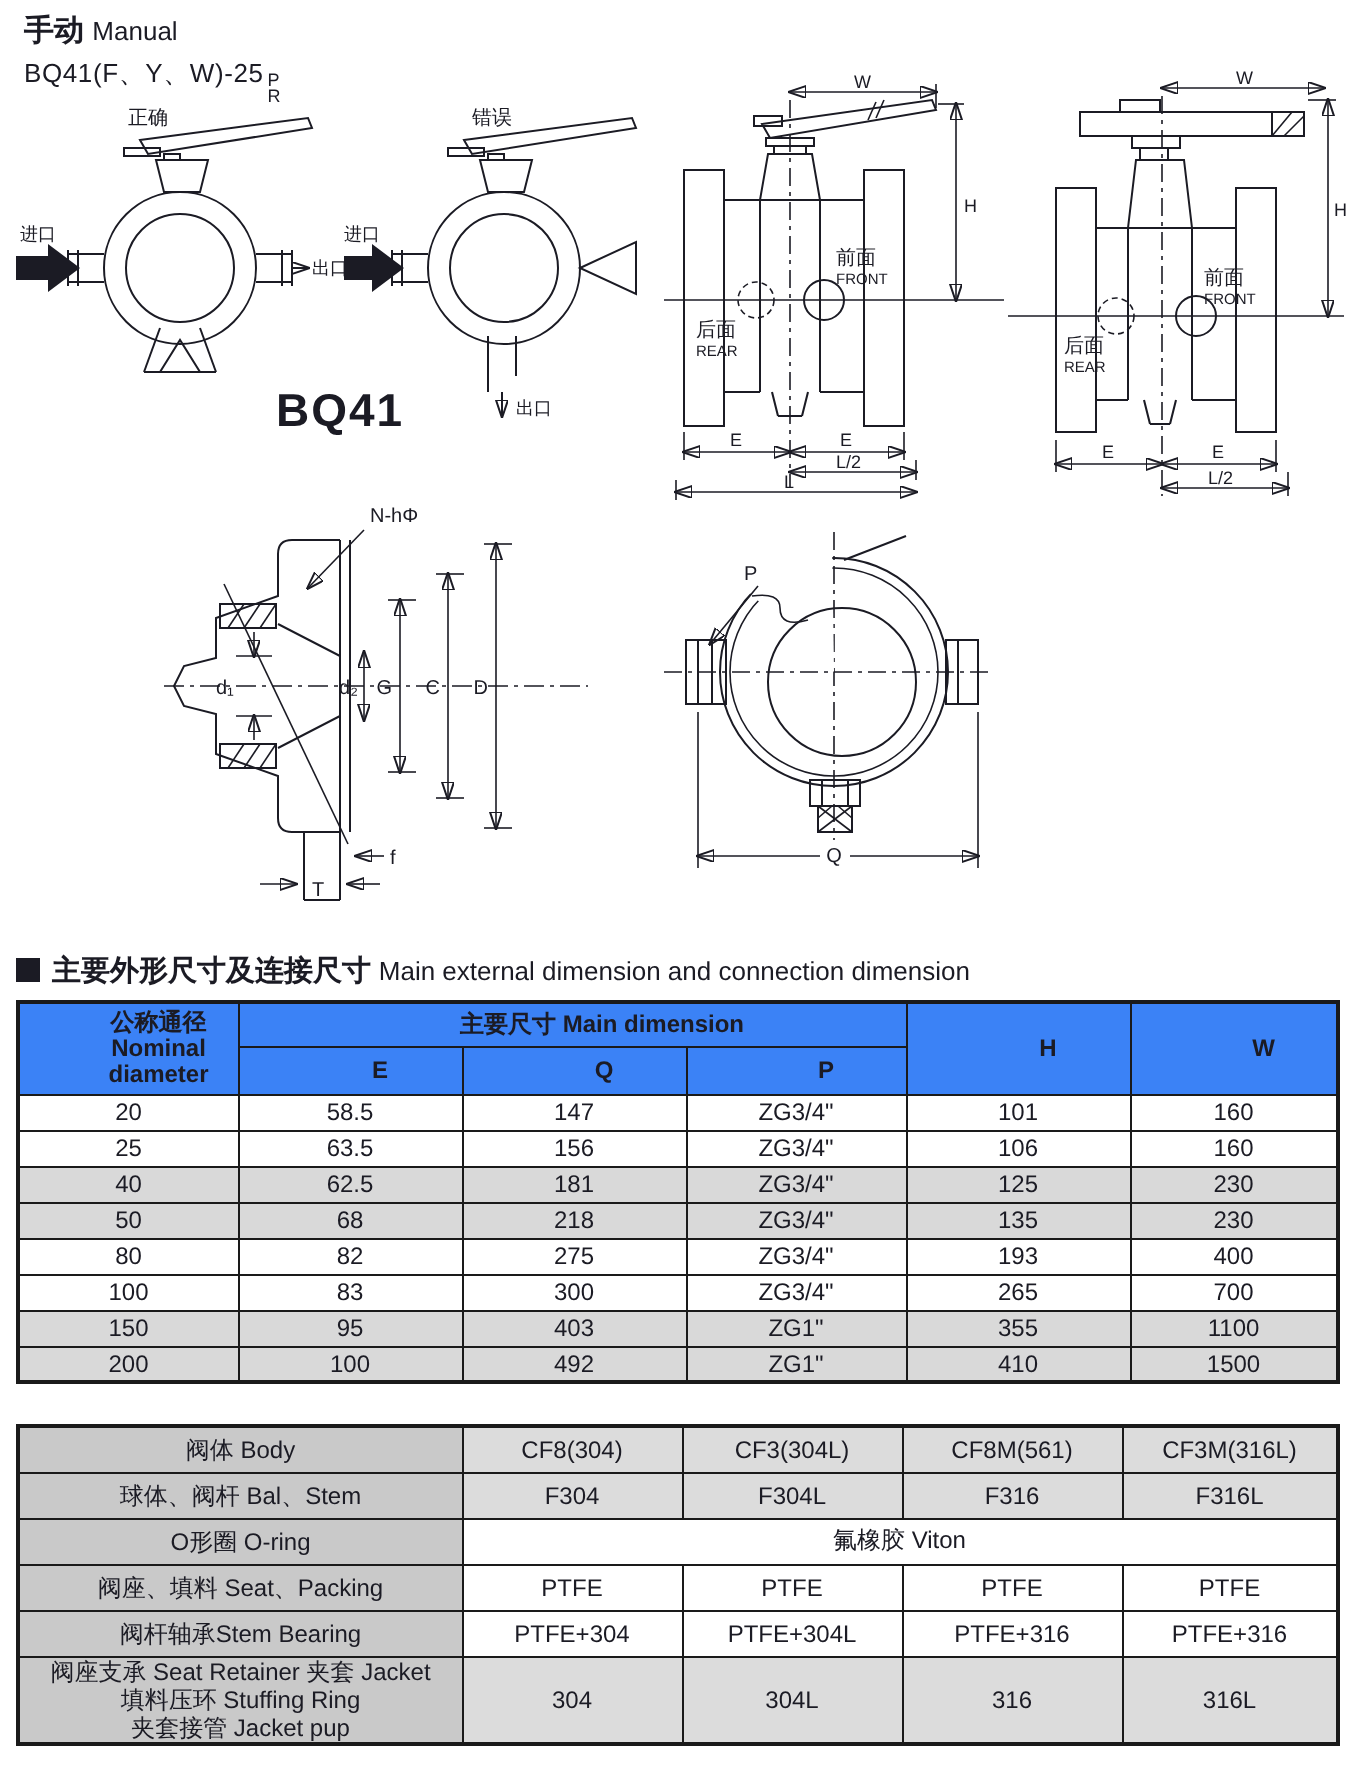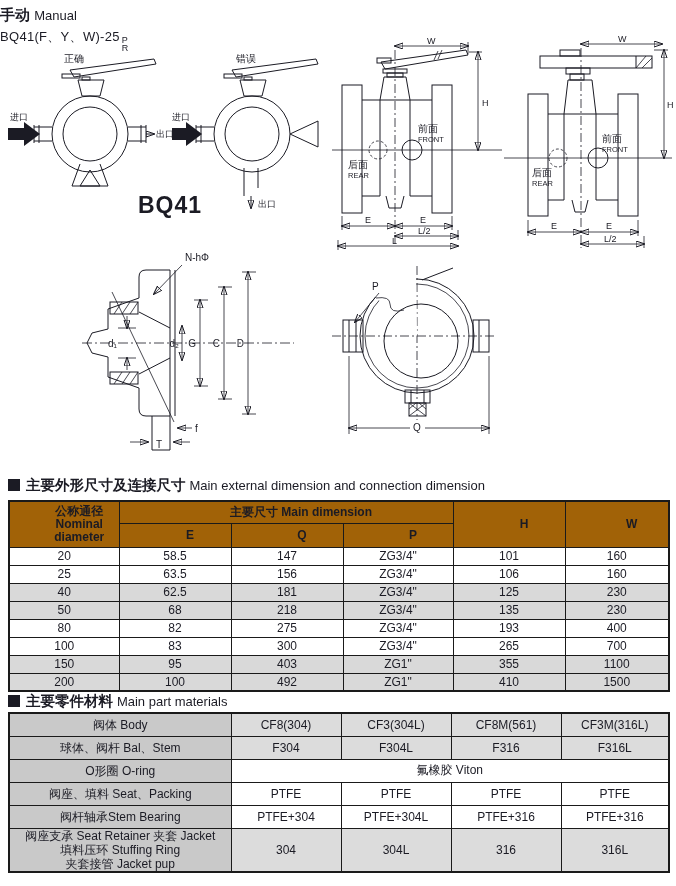--- a/index.html
+++ b/index.html
@@ -1,20 +1,20 @@
 <!DOCTYPE html>
 <html><head>
 <meta charset="utf-8">
 <style>
   * { margin:0; padding:0; box-sizing:border-box; }
   body { background:#fff; font-family:"Liberation Sans", sans-serif; }
   .page { position:relative; width:676px; height:886px; background:#fff; color:#1b1b24; overflow:hidden; }
 
   
-  .hdr { position:absolute; left:0; top:6px; }
+  .hdr { position:absolute; left:12px; top:6px; }
   .hdr-line1 { font-size:15px; }
   .hdr-line1 .zh { font-weight:bold; font-size:15px; }
   .hdr-line1 .en { font-size:13px; }
   .hdr-line2 { font-size:13px; margin-top:3px; letter-spacing:0.3px; }
   .stack { display:inline-flex; flex-direction:column; font-size:9px; line-height:8px; vertical-align:-2px; margin-left:2px; }
 
   
   svg { position:absolute; overflow:visible; }
   svg line, svg path, svg circle, svg rect, svg polygon, svg polyline { stroke:#1b1b24; fill:none; stroke-width:1; }
   svg .fill { fill:#1b1b24; stroke:none; }
@@ -28,21 +28,21 @@
   .sec-title .bullet { display:inline-block; width:12px; height:12px; background:#1b1b24; margin-right:6px; vertical-align:-1px; }
   .sec-title .zh { font-weight:bold; font-size:14.5px; }
   .sec-title .en { font-size:13px;margin-top:40px; }
   #t1-title { top:476px; }
   #t2-title { top:692px; }
 
   
   table { position:absolute; left:8px; border-collapse:collapse; table-layout:fixed; border:2px solid #1a1a1a; }
   th, td { border:1px solid #1a1a1a; text-align:center; vertical-align:middle; font-size:12px; padding:0 2px; }
   #dim-table { top:500px; width:660px; }
-  #dim-table thead th { background:#a16207; font-weight:bold;padding-left:32px; }
+  #dim-table thead th { background:#3b82f6; font-weight:bold;padding-left:32px; }
   #dim-table .hrow1 { height:22px; }
   #dim-table .hrow2 { height:24px; }
   #dim-table tbody tr { height:18px; }
   #dim-table tbody tr.shade td { background:#d9d9d9; }
   .nominal-lines { font-size:12px; line-height:13px; font-weight:bold; }
   #mat-table { top:712px; width:660px; }
   #mat-table th { background:#c9c9c9; font-weight:normal; font-size:12px; line-height:14px; }
   #mat-table tr { height:23px; }
   #mat-table tr.tall { height:34px; }
   #mat-table td.vshade { background:#dcdcdc; }
@@ -388,24 +388,20 @@
           <td>200</td>
           <td>100</td>
           <td>492</td>
           <td>ZG1"</td>
           <td>410</td>
           <td>1500</td>
         </tr>
       </tbody>
   </table>
 
-  <div class="sec-title" id="t2-title">
-    <span class="bullet"></span><span class="zh">主要零件材料</span>
-    <span class="en">Main part materials</span>
-  </div>
 
   <table id="mat-table">
     <colgroup>
       <col style="width:222px">
         <col style="width:110px">
         <col style="width:110px">
       <col style="width:110px">
         <col style="width:108px">
     </colgroup>
     <tbody id="mat-rows">

